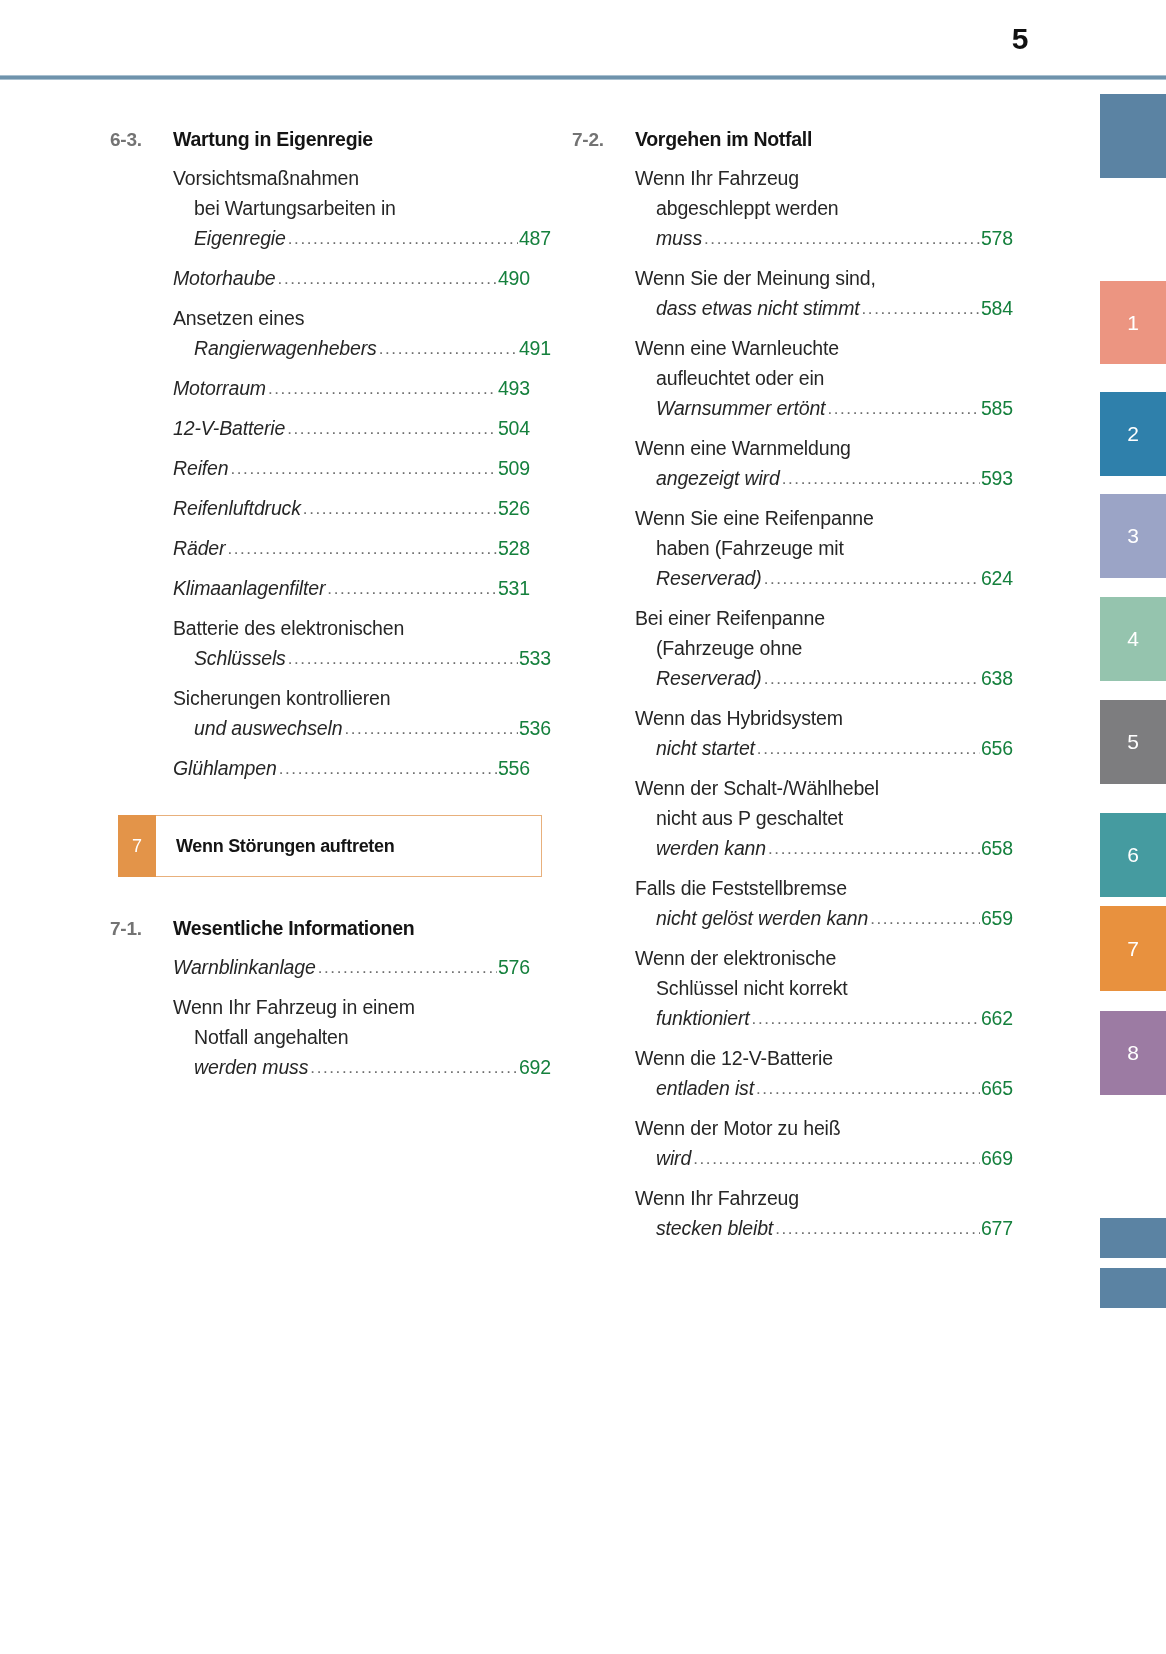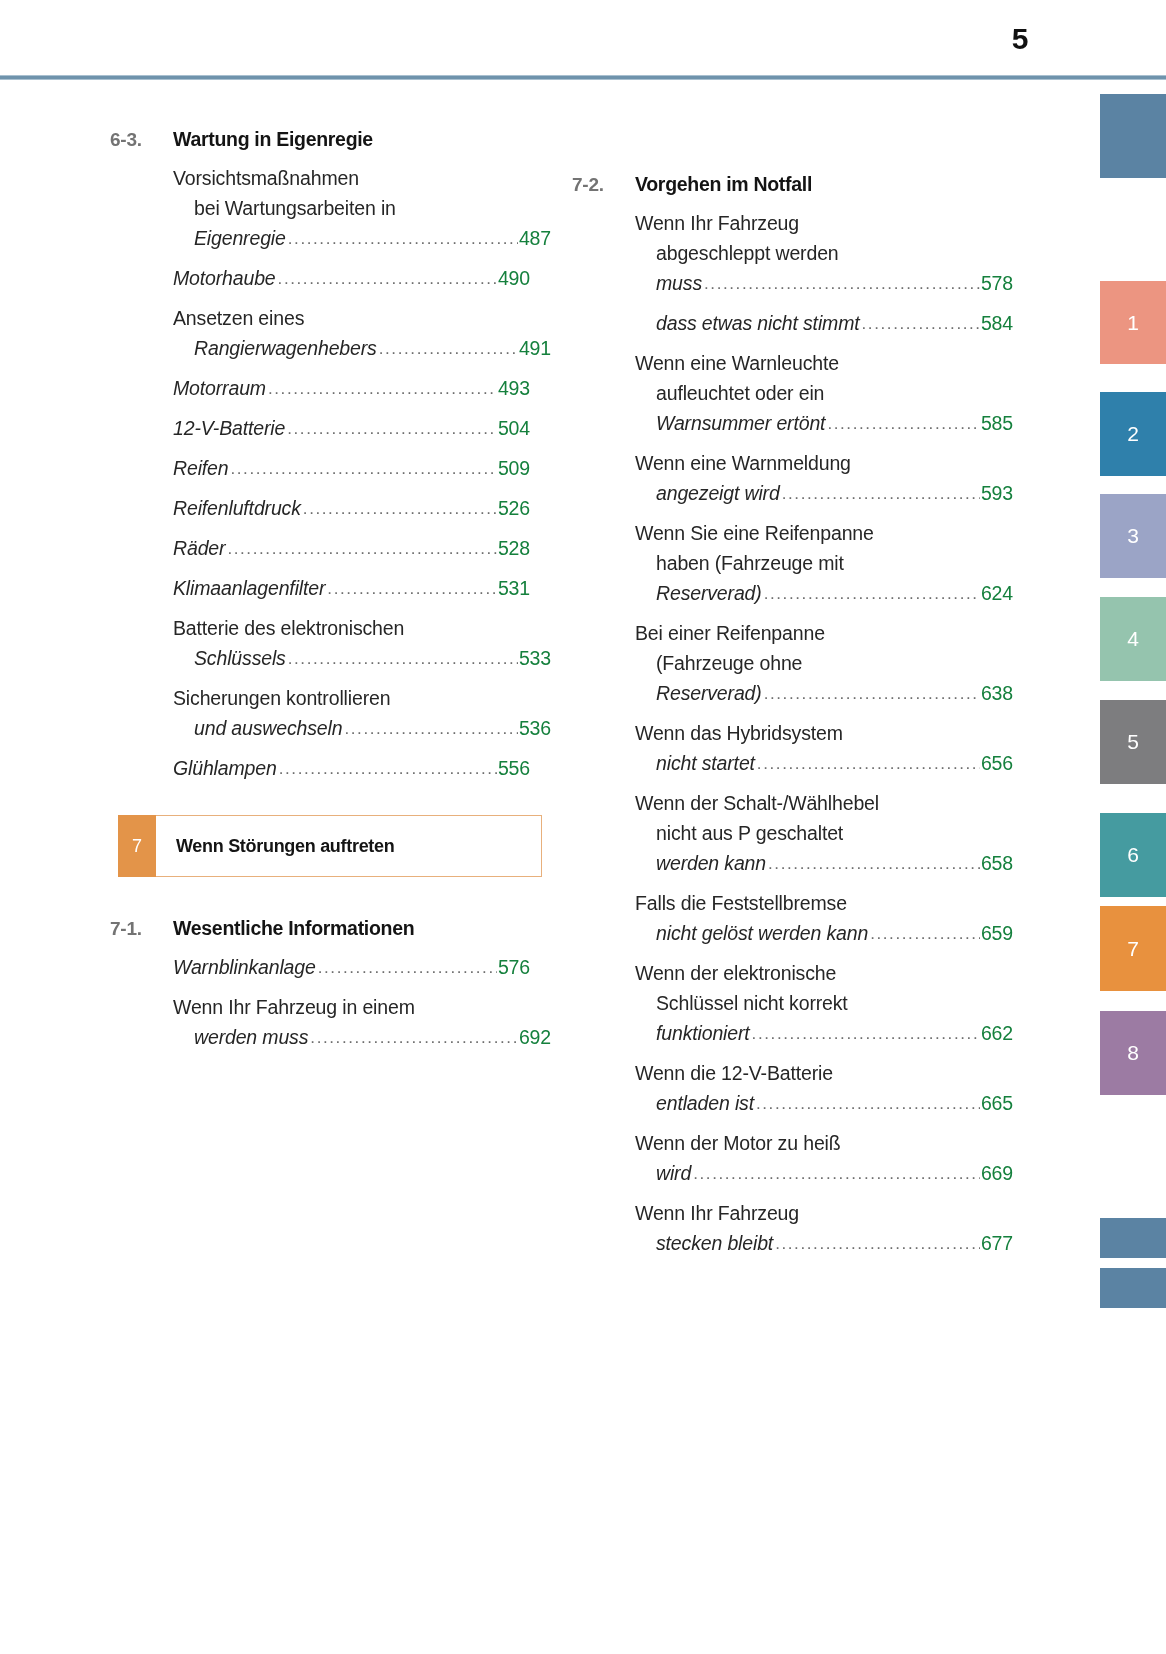--- a/index.html
+++ b/index.html
@@ -51,21 +51,21 @@
     left: 0;
     width: 1030px;
     height: 1180px;
   }
   .column {
     position: absolute;
     top: 0;
     width: 420px;
   }
   .column.left  { left: 110px; }
-  .column.right { left: 572px; margin-top: 45px; }
+  .column.right { left: 572px; }
 
   
   .sec-head {
     display: flex;
     align-items: baseline;
     margin-bottom: 12px;
   }
   .sec-num {
     flex: 0 0 auto;
     width: 63px;
@@ -299,20 +299,21 @@
       <ul class="entries">
         <li class="entry">
           <div class="leader-line">
             <span class="leader-text">Warnblinkanlage</span>
             <span class="leader-dots">........................................................................................................................</span>
             <span class="leader-page">576</span>
           </div>
         </li>
         <li class="entry">
           <span class="ln">Wenn Ihr Fahrzeug in einem</span>
+          <span class="ln cont">Notfall angehalten</span>
           <div class="leader-line cont">
             <span class="leader-text">werden muss</span>
             <span class="leader-dots">........................................................................................................................</span>
             <span class="leader-page">692</span>
           </div>
         </li>
       </ul>
     </div>
   <div class="column right" id="col-right">
       <div class="sec-head">
@@ -323,20 +324,21 @@
         <li class="entry">
           <span class="ln">Wenn Ihr Fahrzeug</span>
           <span class="ln cont">abgeschleppt werden</span>
           <div class="leader-line cont">
             <span class="leader-text">muss</span>
             <span class="leader-dots">........................................................................................................................</span>
             <span class="leader-page">578</span>
           </div>
         </li>
         <li class="entry">
+          <span class="ln">Wenn Sie der Meinung sind,</span>
           <div class="leader-line cont">
             <span class="leader-text">dass etwas nicht stimmt</span>
             <span class="leader-dots">........................................................................................................................</span>
             <span class="leader-page">584</span>
           </div>
         </li>
         <li class="entry">
           <span class="ln">Wenn eine Warnleuchte</span>
           <span class="ln cont">aufleuchtet oder ein</span>
           <div class="leader-line cont">

